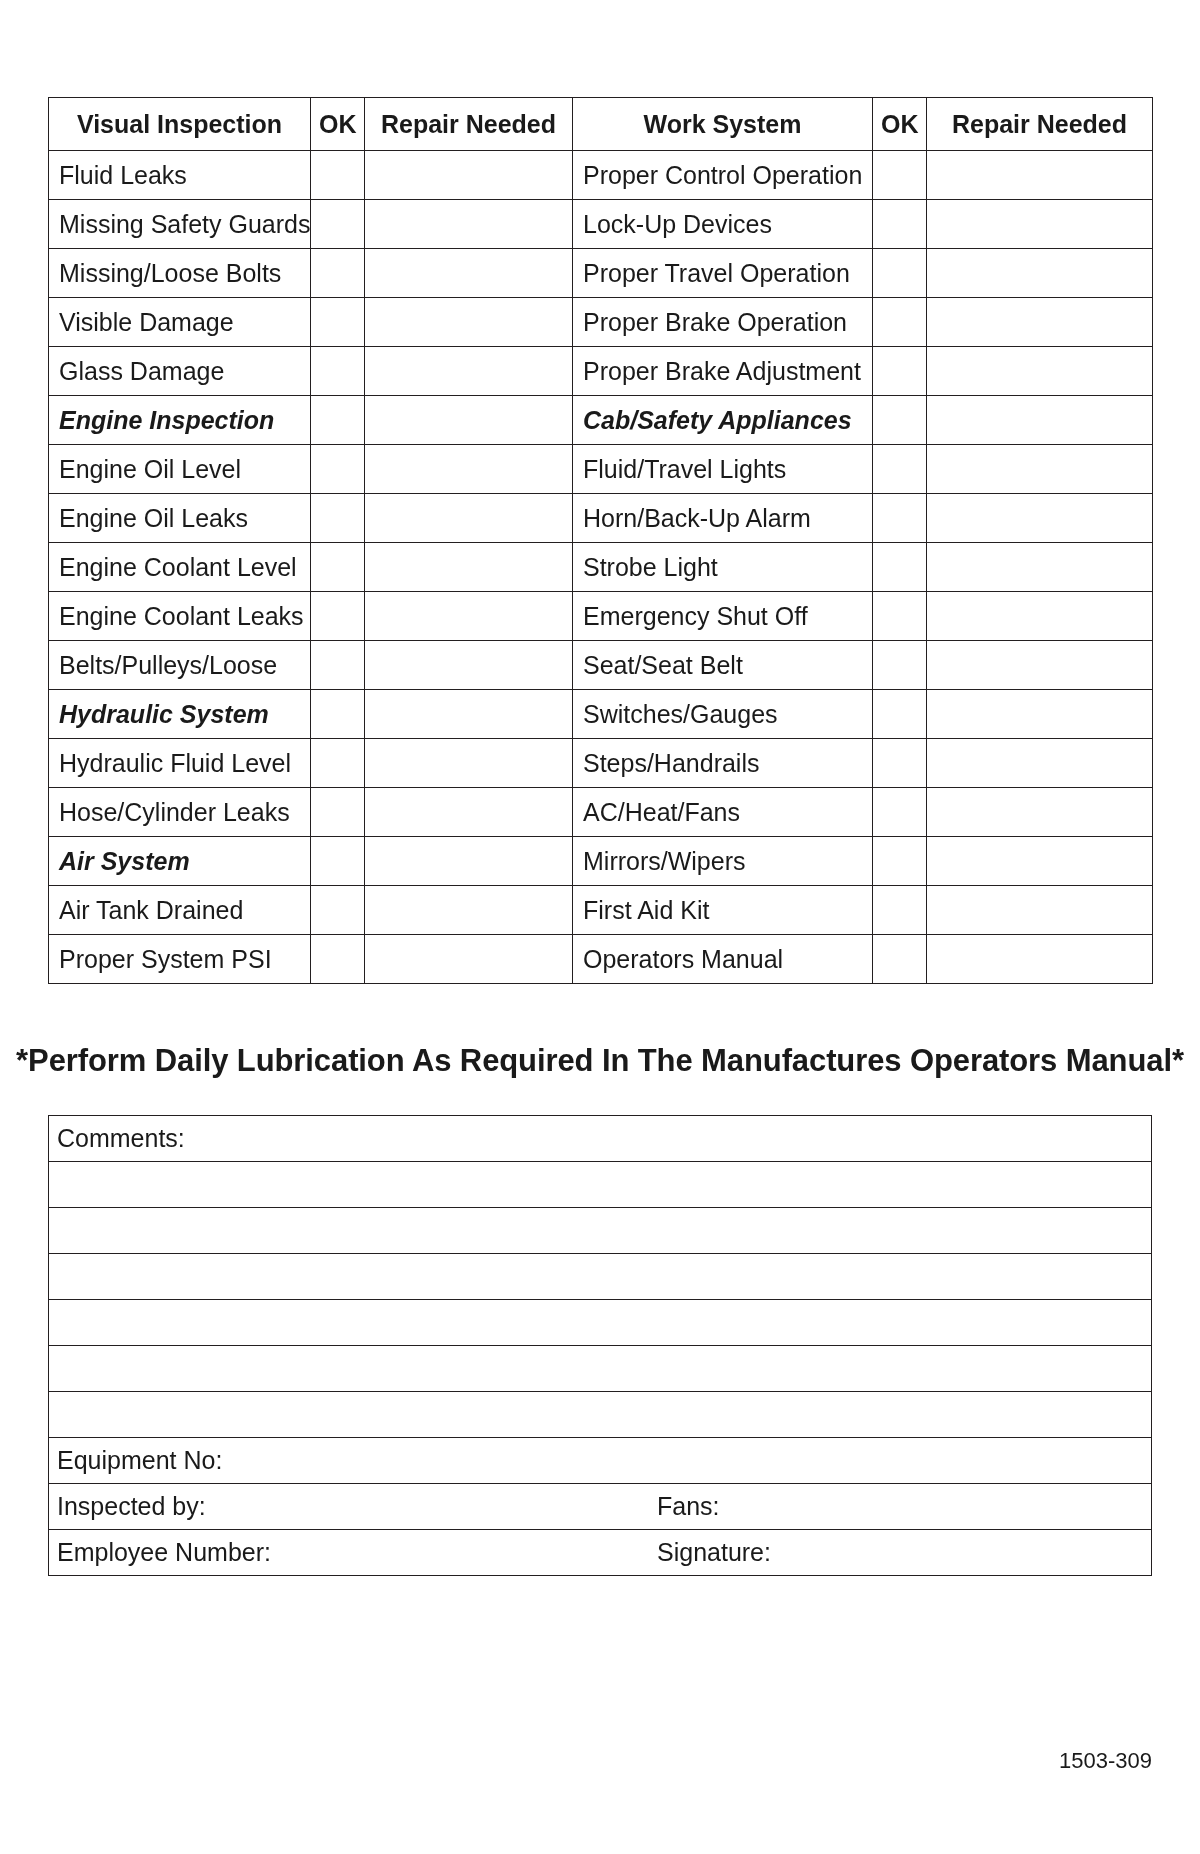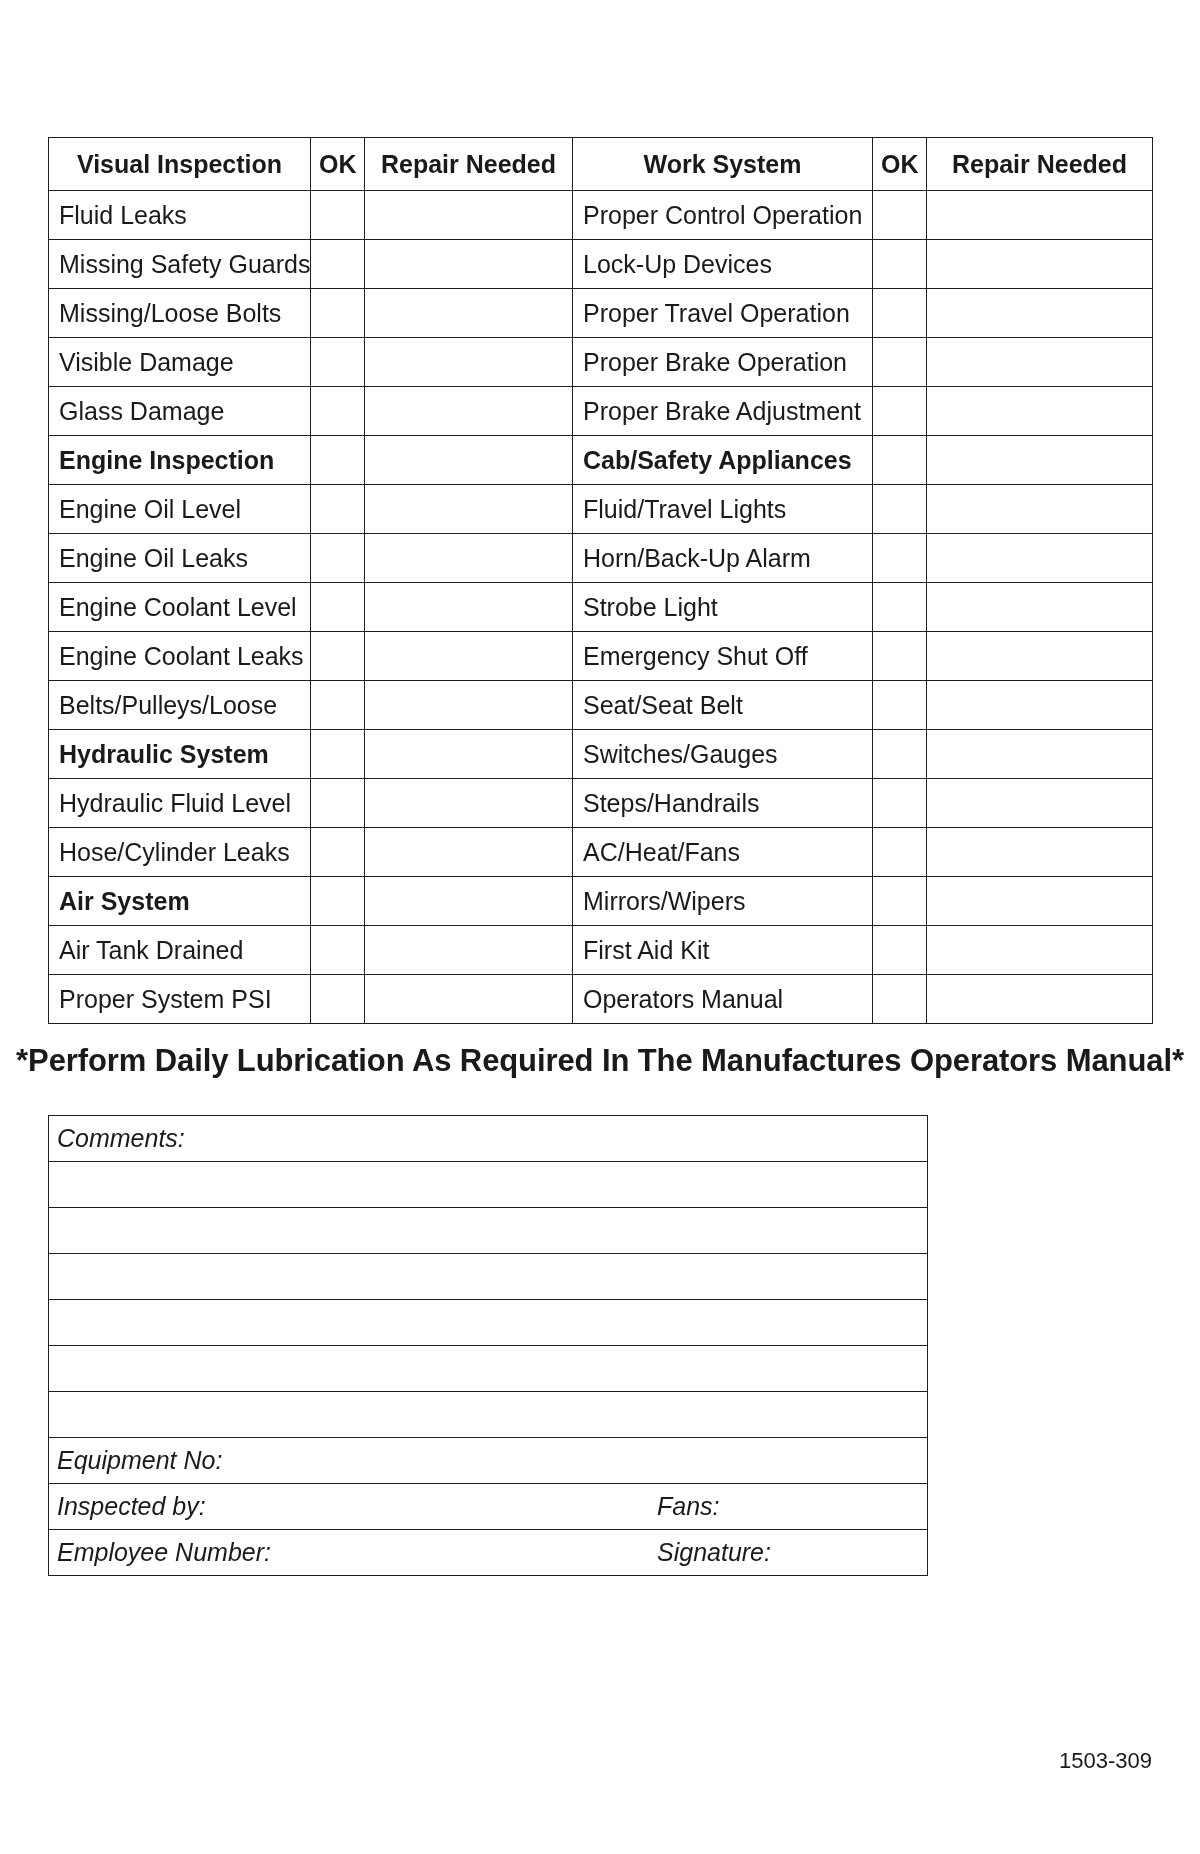--- a/index.html
+++ b/index.html
@@ -28,21 +28,20 @@
   .checklist-wrap {
     position: absolute;
     left: 48px;
     top: 97px;
     width: 1104px;
   }
   table.checklist {
     width: 1104px;
     border-collapse: collapse;
     table-layout: fixed;
-    margin-top: 40px;
   }
   table.checklist td,
   table.checklist th {
     border: 1.6px solid #231f20;
     height: 48px;
     padding: 0 8px;
     font-size: 25px;
     font-weight: normal;
     text-align: left;
     vertical-align: middle;
@@ -54,20 +53,21 @@
     font-weight: bold;
     text-align: center;
     height: 52px;
     font-size: 25px;
   }
   table.checklist tbody td.item {
     padding-left: 10px;
   }
   table.checklist tbody td.section {
     font-weight: bold;
+    font-style: italic;
   }
   .col-item  { width: 262px; }
   .col-ok    { width: 54px; }
   .col-rep   { width: 208px; }
   .col-item2 { width: 300px; }
   .col-ok2   { width: 54px; }
   .col-rep2  { width: 226px; }
 
   
   .lube-note {
@@ -82,24 +82,23 @@
   }
 
   
   .comments-wrap {
     position: absolute;
     left: 48px;
     top: 1115px;
     width: 1104px;
   }
   table.comments {
-    width: 880px;
+    width: 1104px;
     border-collapse: collapse;
     table-layout: fixed;
-    font-style: italic;
   }
   table.comments td {
     border: 1.6px solid #231f20;
     height: 45px;
     padding: 0 8px;
     font-size: 25px;
     vertical-align: middle;
     line-height: 1.15;
     white-space: nowrap;
   }

